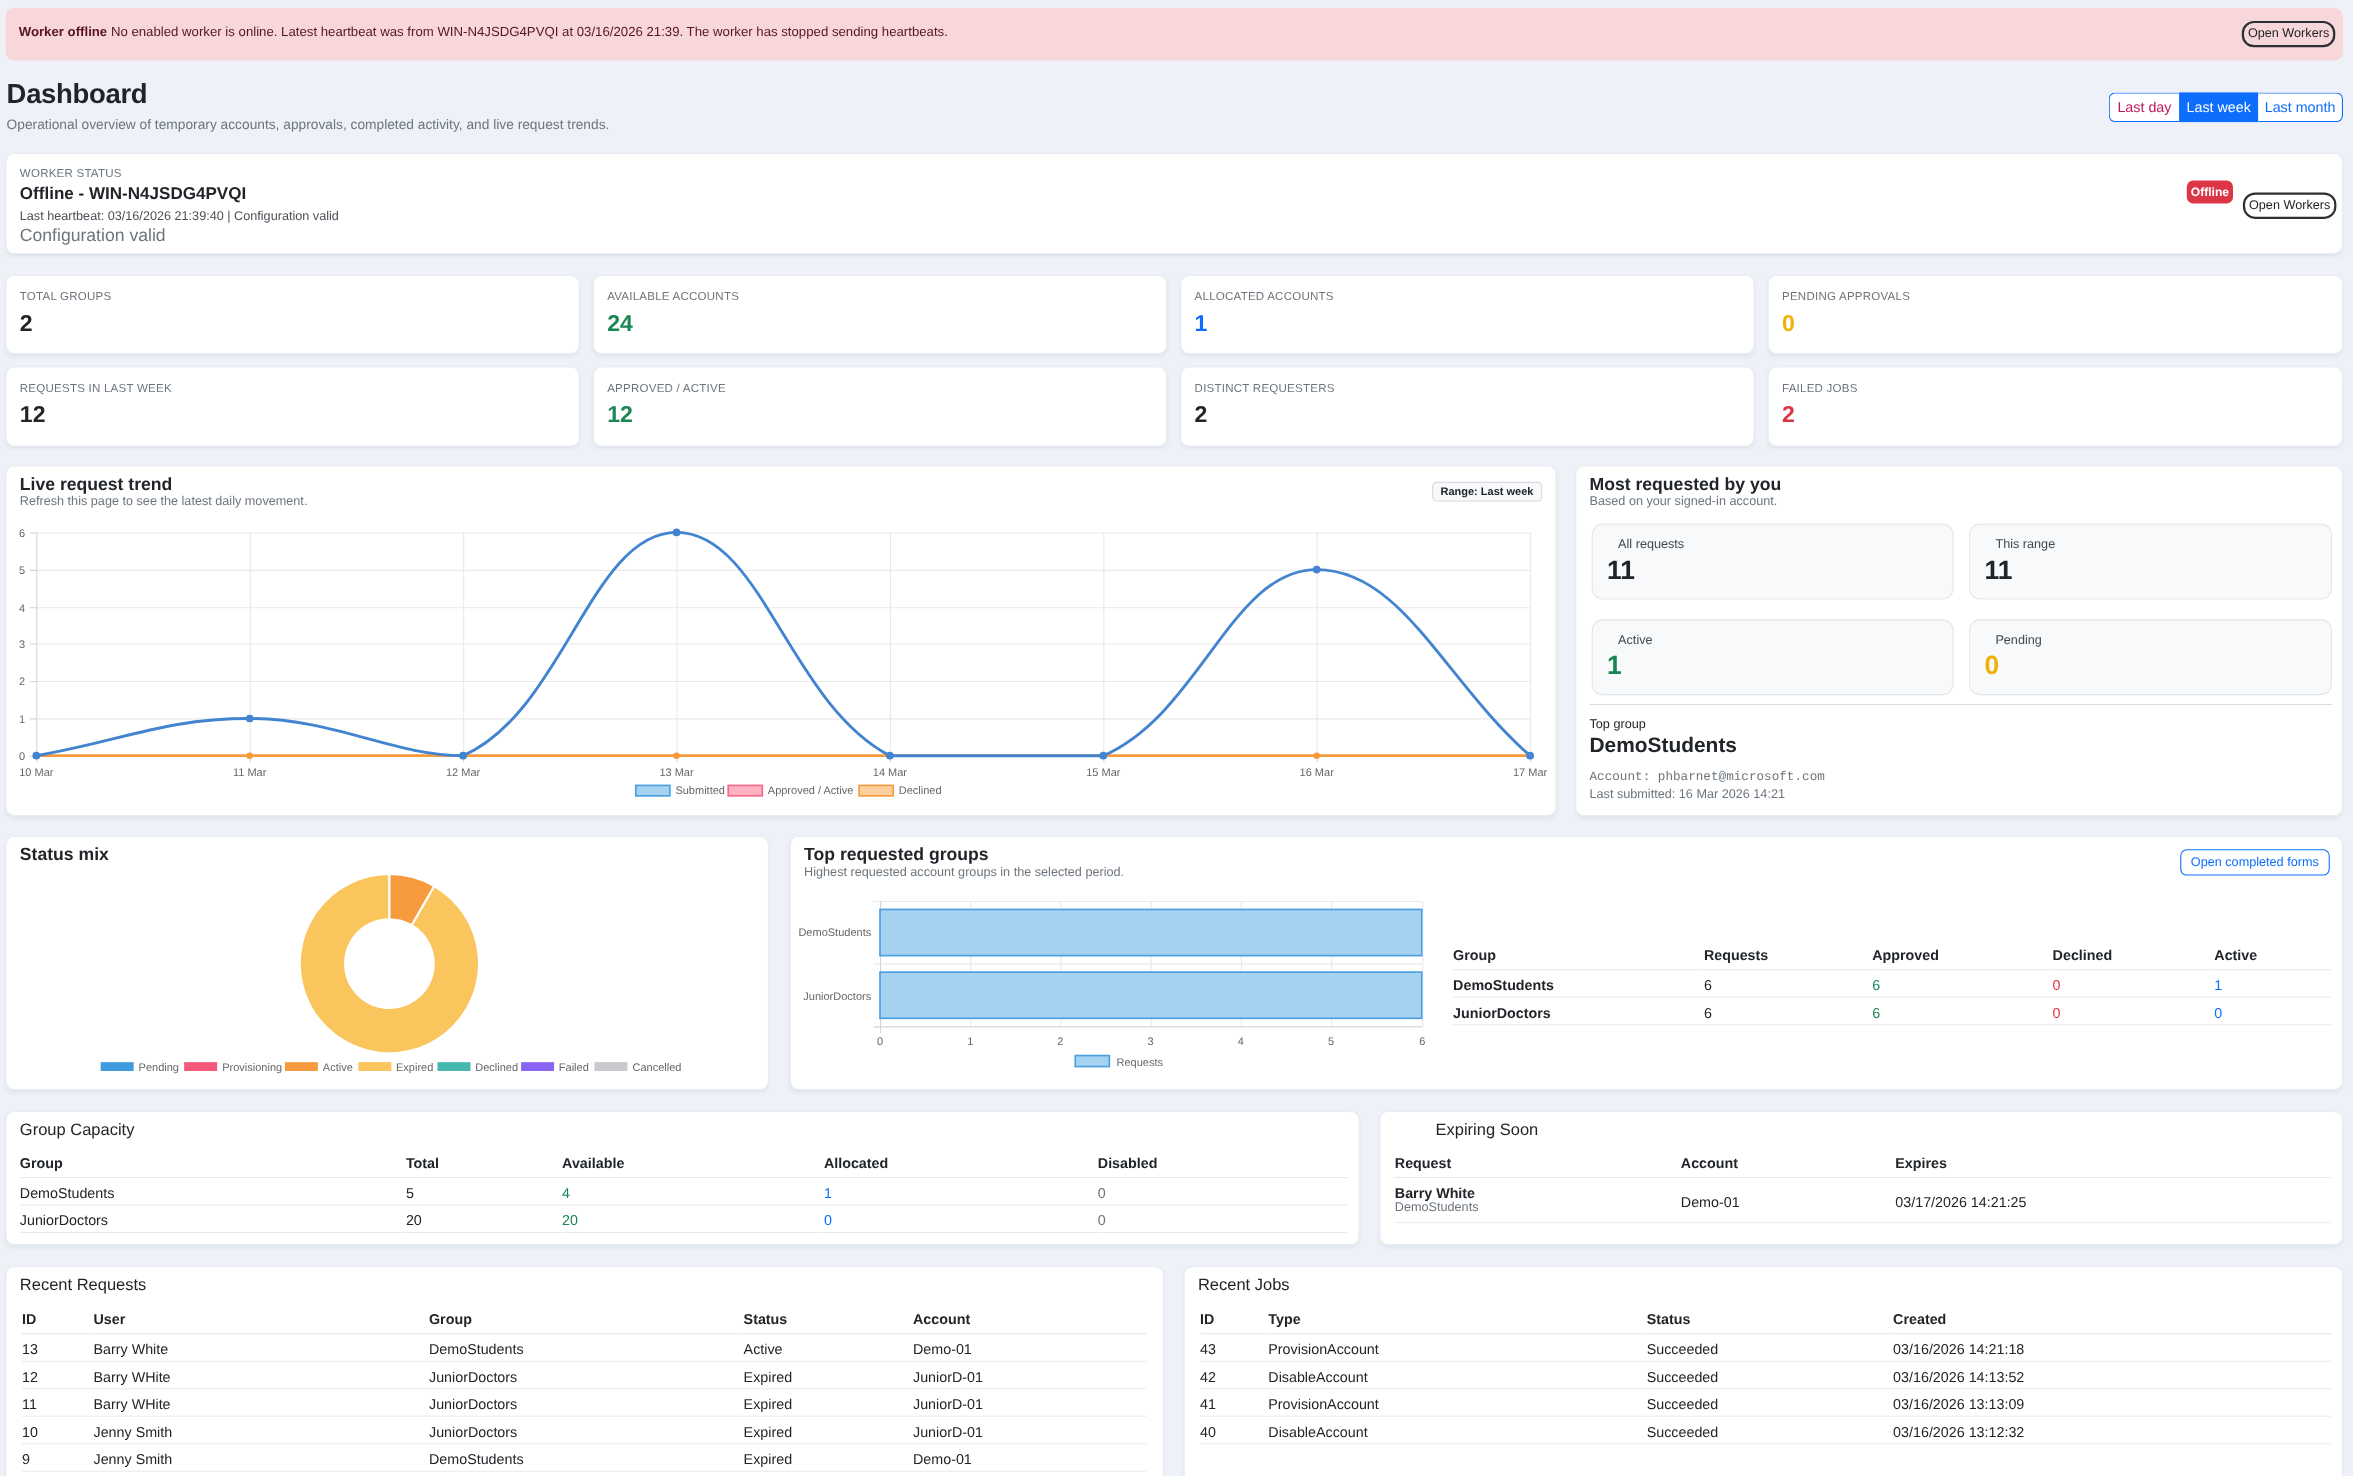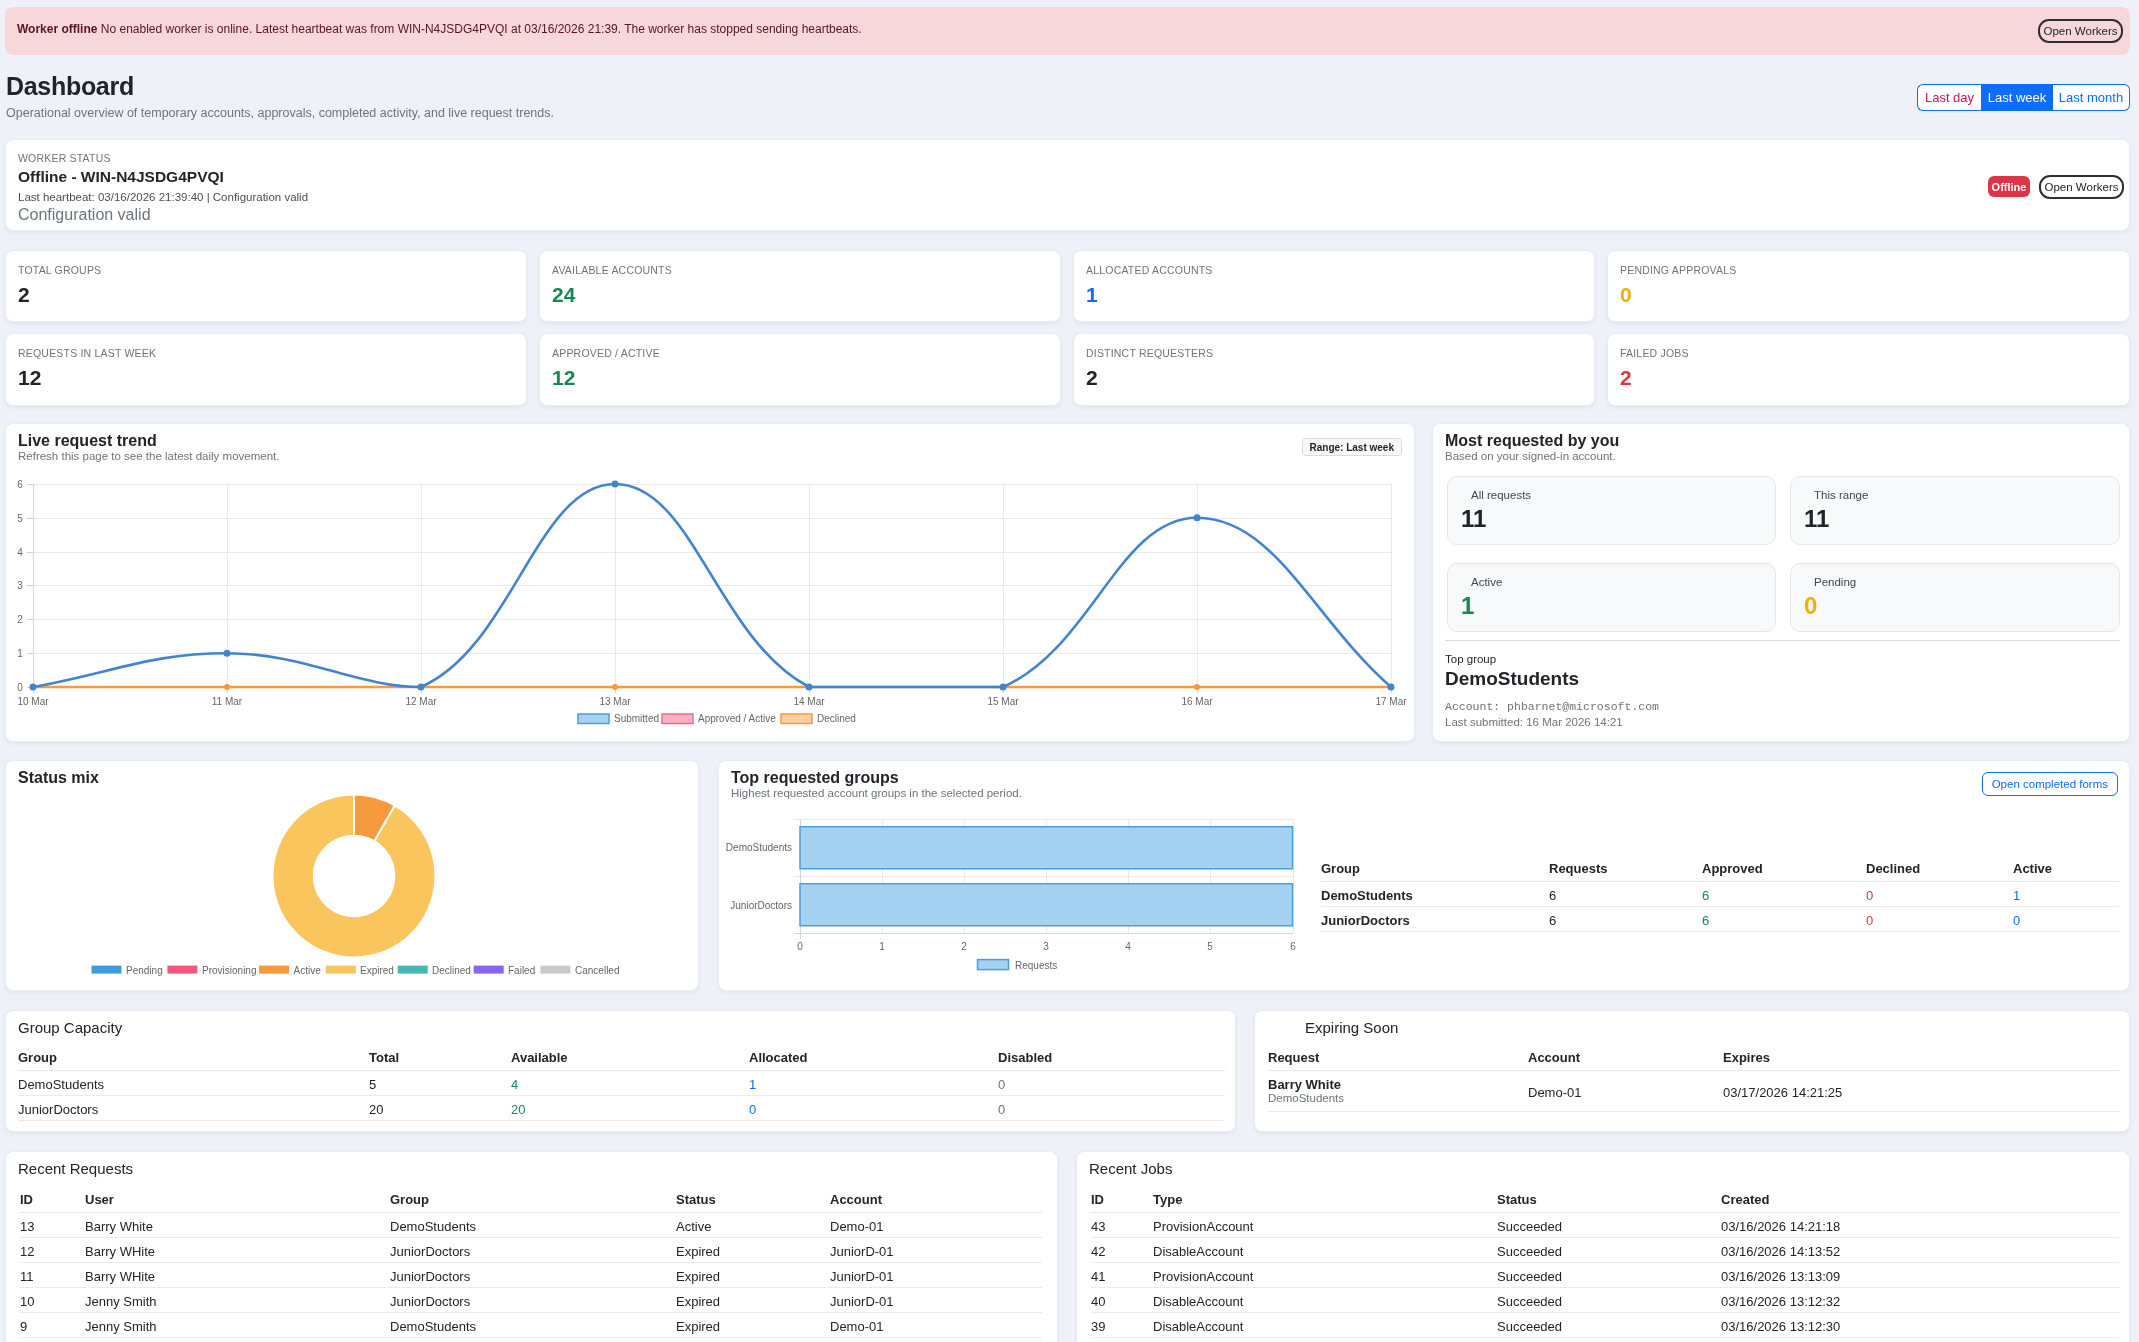--- a/index.html
+++ b/index.html
@@ -41,21 +41,21 @@
   <div style="display:flex;align-items:center;justify-content:center;width:64px;border:1px solid #0d6efd;border-right:none;border-radius:6px 0 0 6px;color:#be185d;background:#fff;">Last day</div>
   <div style="display:flex;align-items:center;justify-content:center;width:72px;background:#0d6efd;color:#fff;">Last week</div>
   <div style="display:flex;align-items:center;justify-content:center;width:77px;border:1px solid #0d6efd;border-left:none;border-radius:0 6px 6px 0;color:#0d6efd;background:#fff;">Last month</div>
 </div>
 
 <div class="card" style="left:5px;top:139px;width:2125px;height:92px;">
   <div class="abs nw" style="left:12px;top:12px;font-size:10.5px;color:#6c757d;letter-spacing:.2px;">WORKER STATUS</div>
   <div class="abs nw" style="left:12px;top:28px;font-size:15.5px;font-weight:bold;">Offline - WIN-N4JSDG4PVQI</div>
   <div class="abs nw" style="left:12px;top:51px;font-size:11.5px;color:#495057;">Last heartbeat: 03/16/2026 21:39:40 | Configuration valid</div>
   <div class="abs nw" style="left:12px;top:66px;font-size:16px;color:#6c757d;">Configuration valid</div>
-  <div class="abs" style="left:1982px;top:36px;width:42px;height:21px;background:#dc3545;border-radius:6px;color:#fff;font-size:11px;font-weight:bold;display:flex;align-items:center;justify-content:center;">Offline</div>
+  <div class="abs" style="left:1982px;top:24px;width:42px;height:21px;background:#dc3545;border-radius:6px;color:#fff;font-size:11px;font-weight:bold;display:flex;align-items:center;justify-content:center;">Offline</div>
   <div class="btn-outline-dark" style="left:2033px;top:35px;width:85px;height:24px;">Open Workers</div>
 </div>
 
 <div class="card" style="left:5px;top:250px;width:522px;height:72px;">
   <div class="kpi-label">TOTAL GROUPS</div>
       <div class="kpi-num">2</div>
 </div>
 <div class="card" style="left:539px;top:250px;width:522px;height:72px;">
   <div class="kpi-label">AVAILABLE ACCOUNTS</div>
       <div class="kpi-num green">24</div>
@@ -455,23 +455,17 @@
             <td>ProvisionAccount</td>
             <td>Succeeded</td>
             <td>03/16/2026 13:13:09</td>
           </tr>
     <tr>
             <td>40</td>
             <td>DisableAccount</td>
             <td>Succeeded</td>
             <td>03/16/2026 13:12:32</td>
           </tr>
-    <tr>
-            <td>39</td>
-            <td>DisableAccount</td>
-            <td>Succeeded</td>
-            <td>03/16/2026 13:12:30</td>
-          </tr>
   </tbody>
       </table>
 </div>
 
 </div>
 
 </body></html>

